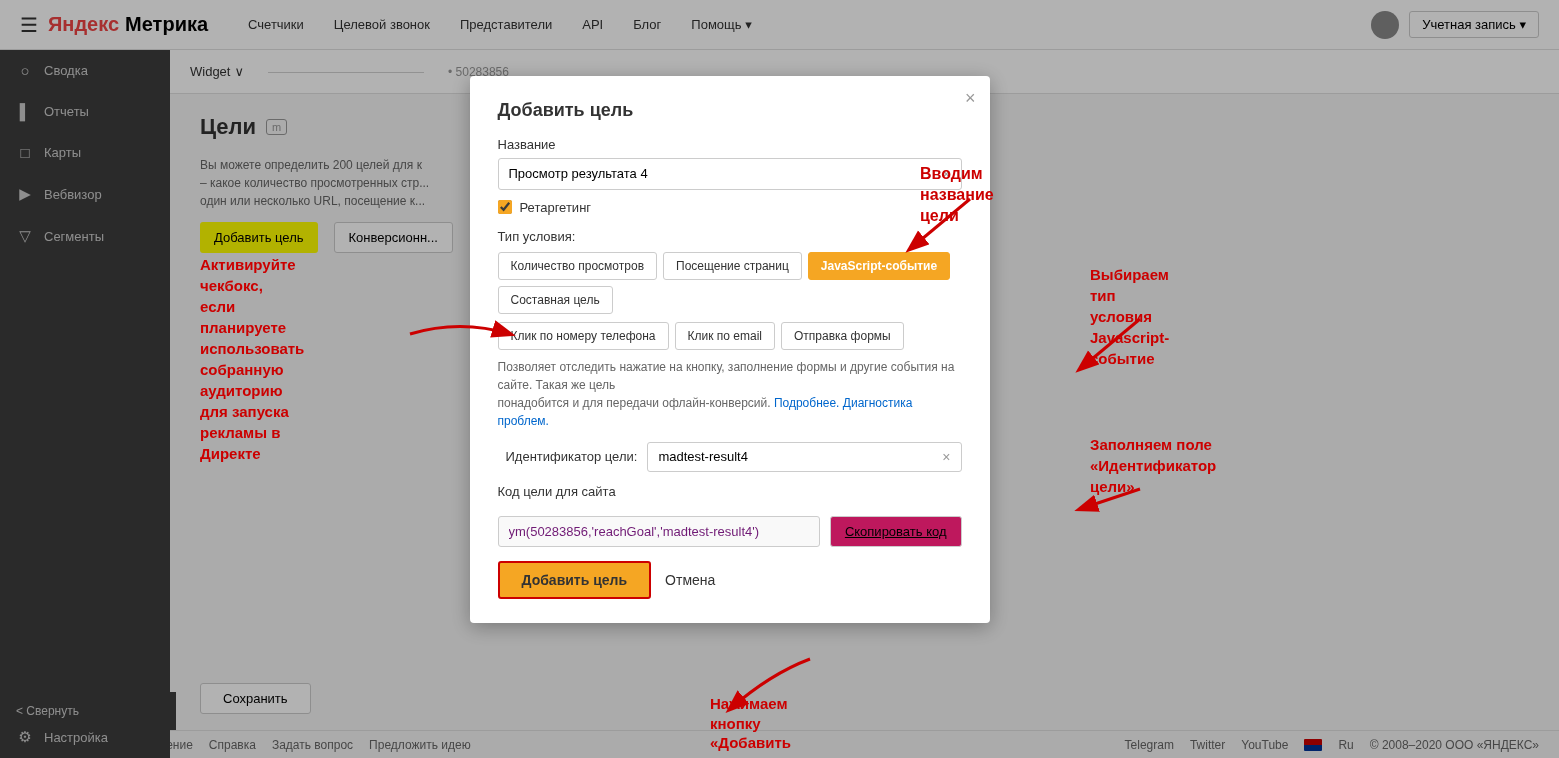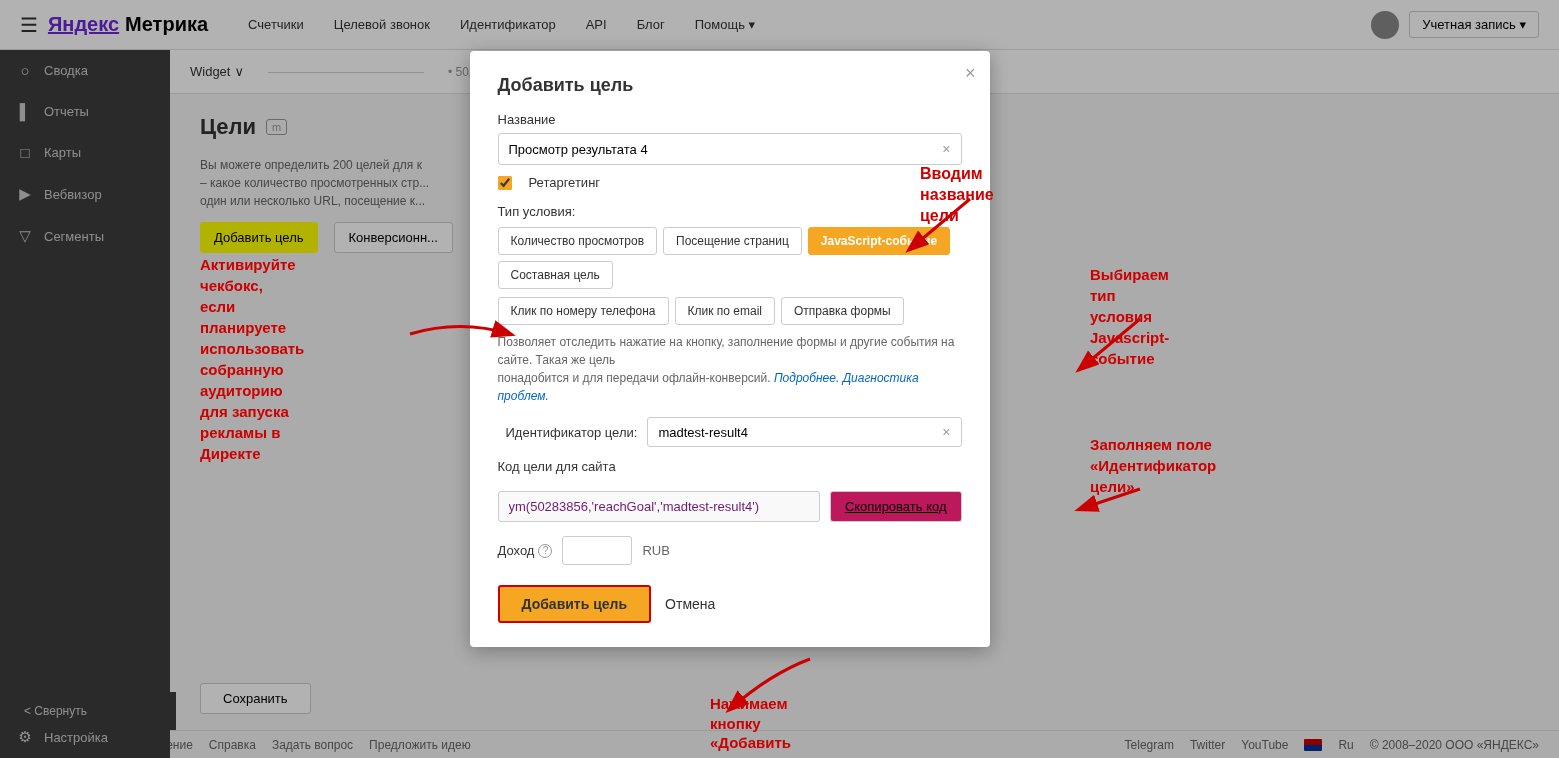--- a/index.html
+++ b/index.html
@@ -15,21 +15,21 @@
       height: 50px;
       position: fixed;
       top: 0; left: 0; right: 0;
       z-index: 100;
     }
     .top-nav .logo {
       display: flex; align-items: center; gap: 6px;
       font-size: 20px; font-weight: bold; color: #000;
       margin-right: 40px;
     }
-    .top-nav .logo .yandex { color: #6d28d9; text-decoration: underline; }
+    .top-nav .logo .yandex { color: #ef4444; }
     .top-nav .logo .metrika { color: #000; }
     .hamburger { font-size: 20px; margin-right: 10px; cursor: pointer; }
     .top-nav-links { display: flex; gap: 30px; flex: 1; }
     .top-nav-links a { color: #333; text-decoration: none; font-size: 13px; }
     .account-btn {
       background: #fff; border: 1px solid #ccc; border-radius: 3px;
       padding: 5px 12px; cursor: pointer; display: flex; align-items: flex-end; gap: 6px;
       font-size: 13px;
     }
     .avatar { width: 28px; height: 28px; background: #888; border-radius: 50%; }
@@ -113,34 +113,34 @@
     .form-label { font-size: 13px; color: #333; margin-bottom: 6px; display: block; }
     .form-input-row {
       display: flex; align-items: center;
       border: 1px solid #ccc; border-radius: 3px;
       padding: 7px 10px; font-size: 13px; margin-bottom: 12px;
       background: #fff;
     }
     .form-input-row input { flex: 1; border: none; outline: none; font-size: 13px; }
     .input-clear { color: #999; cursor: pointer; font-size: 14px; }
 
-    .checkbox-row { display: flex; align-items: center; gap: 17px; margin-bottom: 14px; font-size: 13px; }
+    .checkbox-row { display: flex; align-items: center; gap: 8px; margin-bottom: 14px; font-size: 13px; }
     .checkbox-row input[type=checkbox] { accent-color: #f5a623; width: 14px; height: 14px; }
 
     .condition-label { font-size: 13px; color: #333; margin-bottom: 8px; }
 
     .condition-buttons { display: flex; flex-wrap: wrap; gap: 6px; margin-bottom: 8px; }
     .cond-btn {
       padding: 6px 12px; border: 1px solid #ccc; border-radius: 3px;
       background: #fff; cursor: pointer; font-size: 12px; color: #333;
     }
     .cond-btn.active { background: #f5a623; border-color: #f5a623; color: #fff; font-weight: bold; }
 
     .condition-desc { font-size: 12px; color: #666; line-height: 1.5; margin-bottom: 12px; }
-    .condition-desc a { color: #06c; font-style: italic; }
+    .condition-desc a { color: #06c; }
 
     .identifier-row { display: flex; align-items: center; gap: 10px; margin-bottom: 12px; margin-left: 8px; }
     .identifier-label { font-size: 13px; color: #333; white-space: nowrap; }
     .identifier-input-wrap {
       flex: 1; display: flex; align-items: center;
       border: 1px solid #ccc; border-radius: 3px; padding: 6px 10px; background: #fff;
     }
     .identifier-input-wrap input { flex: 1; border: none; outline: none; font-size: 13px; }
 
     .code-label { font-size: 13px; color: #333; margin-bottom: 17px; }
@@ -189,38 +189,38 @@
       font-size: 12px; color: #666; height: 28px;
     }
     .footer-left { display: flex; gap: 16px; }
     .footer-left a { color: #666; text-decoration: none; }
     .footer-right { display: flex; align-items: center; gap: 16px; }
     .footer-right a { color: #666; text-decoration: none; }
     .flag { display: inline-block; width: 18px; height: 12px; background: linear-gradient(to bottom, #cc0000 50%, #003399 50%); border-radius: 1px; vertical-align: middle; }
     .collapse-btn {
       position: fixed; bottom: 28px; left: 0;
       background: #3d3d3d; color: #ccc;
-      width: 176px; padding: 12px 24px;
+      width: 176px; padding: 12px 16px;
       cursor: pointer; font-size: 12px;
       border: none; text-align: left; display: flex; align-items: center; gap: 6px;
     }
   </style>
 </head>
 <body>
 
 <nav class="top-nav">
   <span class="hamburger">☰</span>
   <div class="logo">
     <span class="yandex">Яндекс</span>
     <span class="metrika">Метрика</span>
   </div>
   <div class="top-nav-links">
     <a>Счетчики</a>
     <a>Целевой звонок</a>
-    <a>Идентификатор</a>
+    <a>Представители</a>
     <a>API</a>
     <a>Блог</a>
     <a>Помощь ▾</a>
   </div>
   <div style="display:flex; align-items:center; gap:10px;">
     <div class="avatar"></div>
     <button class="account-btn">
       <span>Учетная запись ▾</span>
     </button>
   </div>
@@ -391,28 +391,20 @@
         <span class="input-clear">×</span>
       </div>
     </div>
 
     <div class="code-label">Код цели для сайта</div>
     <div class="code-row">
       <input class="code-input" type="text" value="ym(50283856,'reachGoal','madtest-result4')" readonly="" style="">
       <button class="btn-copy">Скопировать код</button>
     </div>
 
-    <div class="revenue-row">
-      <span class="revenue-label">
-        <span>Доход</span>
-        <span style="color:#999; font-size:12px; border:1px solid #999; border-radius:50%; width:14px; height:14px; display:inline-flex; align-items:center; justify-content:center; font-size:10px; cursor:help;">?</span>
-      </span>
-      <input class="revenue-input" type="text" placeholder="" style="">
-      <span class="revenue-currency">RUB</span>
-    </div>
 
     <div class="modal-footer">
       <button class="btn-submit">Добавить цель</button>
       <button class="btn-cancel">Отмена</button>
     </div>
   </div>
 </div>
 
 <div class="save-bar">
   <button class="btn-save">Сохранить</button>

